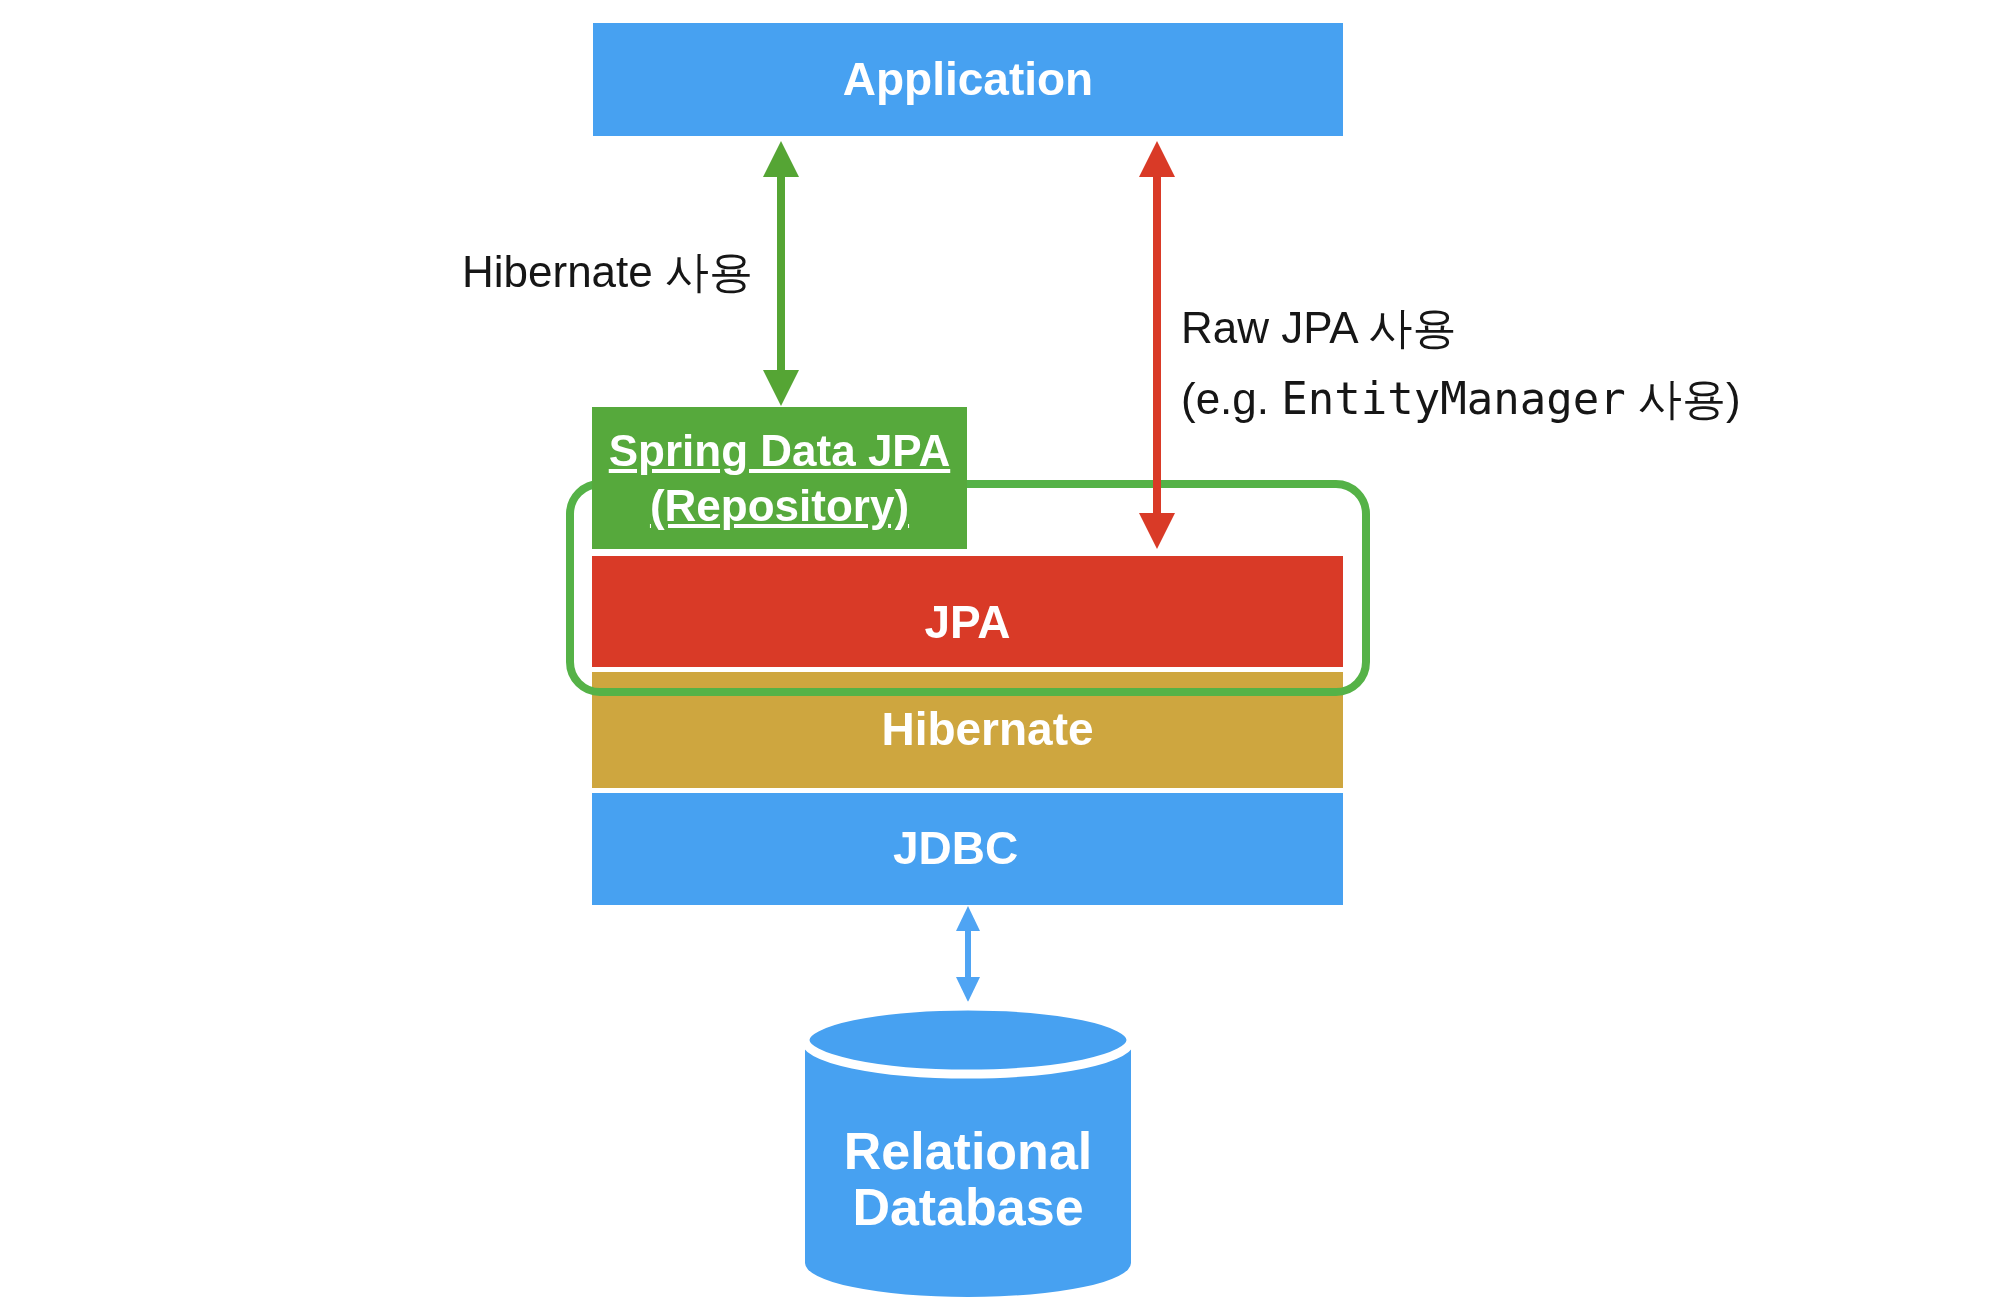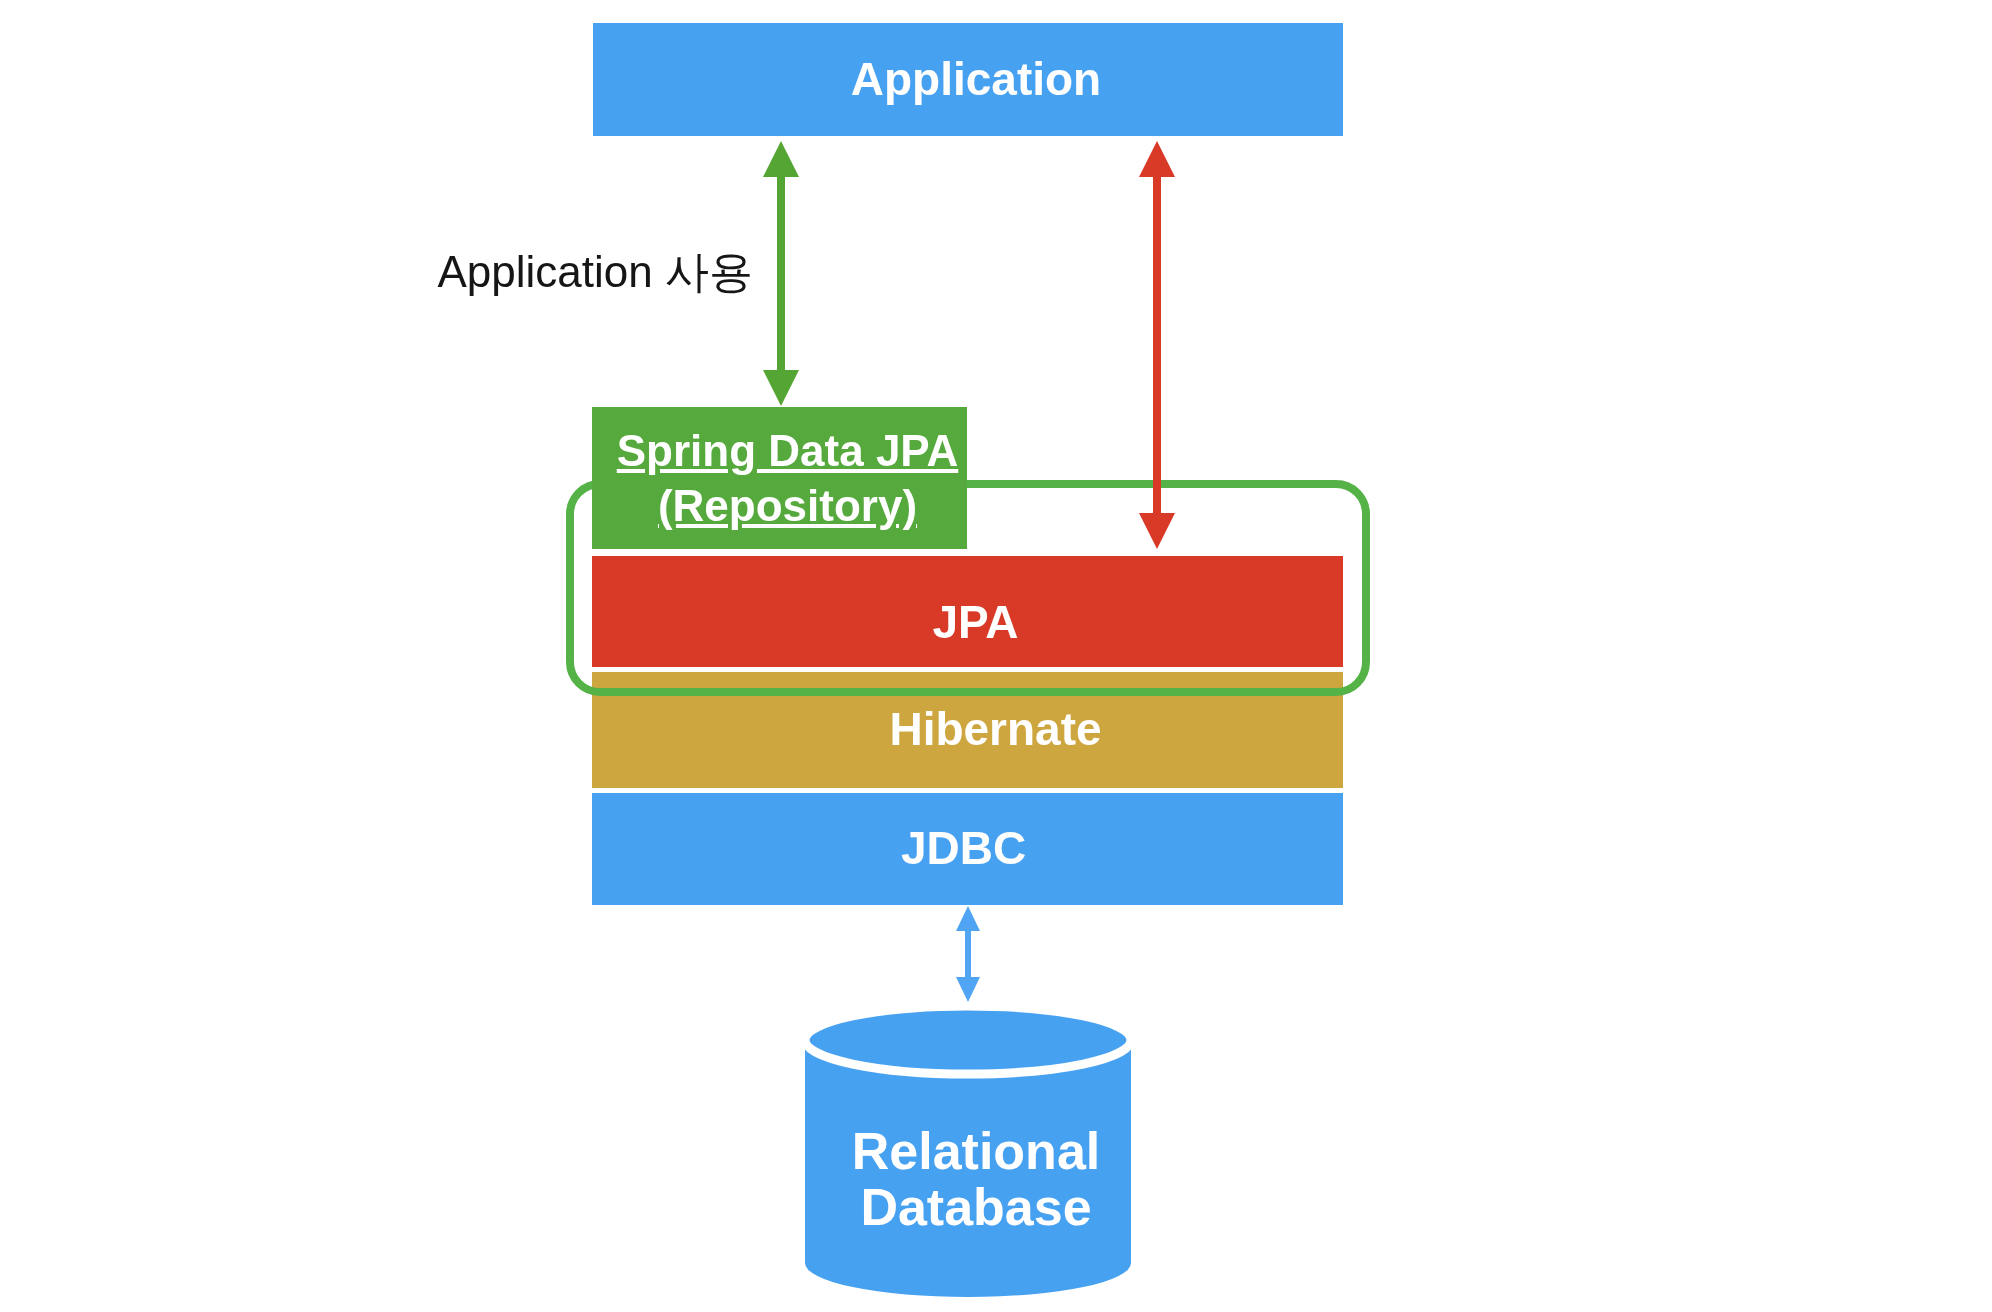--- a/index.html
+++ b/index.html
@@ -43,21 +43,20 @@
   
   .box-label {
     position: absolute;
     display: flex;
     align-items: center;
     justify-content: center;
     flex-direction: column;
     color: var(--box-text, #ffffff);
     font-weight: bold;
     text-align: center;
-    margin-left: 8px;
   }
   .box-label .line { line-height: 1.25; }
   .lbl-app, .lbl-jpa, .lbl-hibernate, .lbl-jdbc { font-size: 46px; }
   .lbl-spring { font-size: 44px; text-decoration: underline; }
   .lbl-db { font-size: 52px; }
   .lbl-db .line { line-height: 56px; }
 
   .annotation {
     position: absolute;
     color: var(--label-text, #161616);
@@ -140,16 +139,20 @@
 
   <div class="box-label lbl-jdbc" style="left:580px; top:793px; width:751px; height:112px;">
     <span class="line">JDBC</span>
   </div>
 
   <div class="box-label lbl-db" style="left:805px; top:1104px; width:326px; height:150px;">
     <span class="line">Relational</span>
     <span class="line">Database</span>
   </div>
 
-  <div class="annotation anno-repo">Application 사용</div>
+  <div class="annotation anno-repo">Hibernate 사용</div>
 
+  <div class="annotation anno-rawjpa">
+    <div>Raw JPA 사용</div>
+    <div><span>(e.g. </span><span class="code-font">EntityManager</span><span> 사용)</span></div>
+  </div>
 
 </div>
 
 </body></html>

